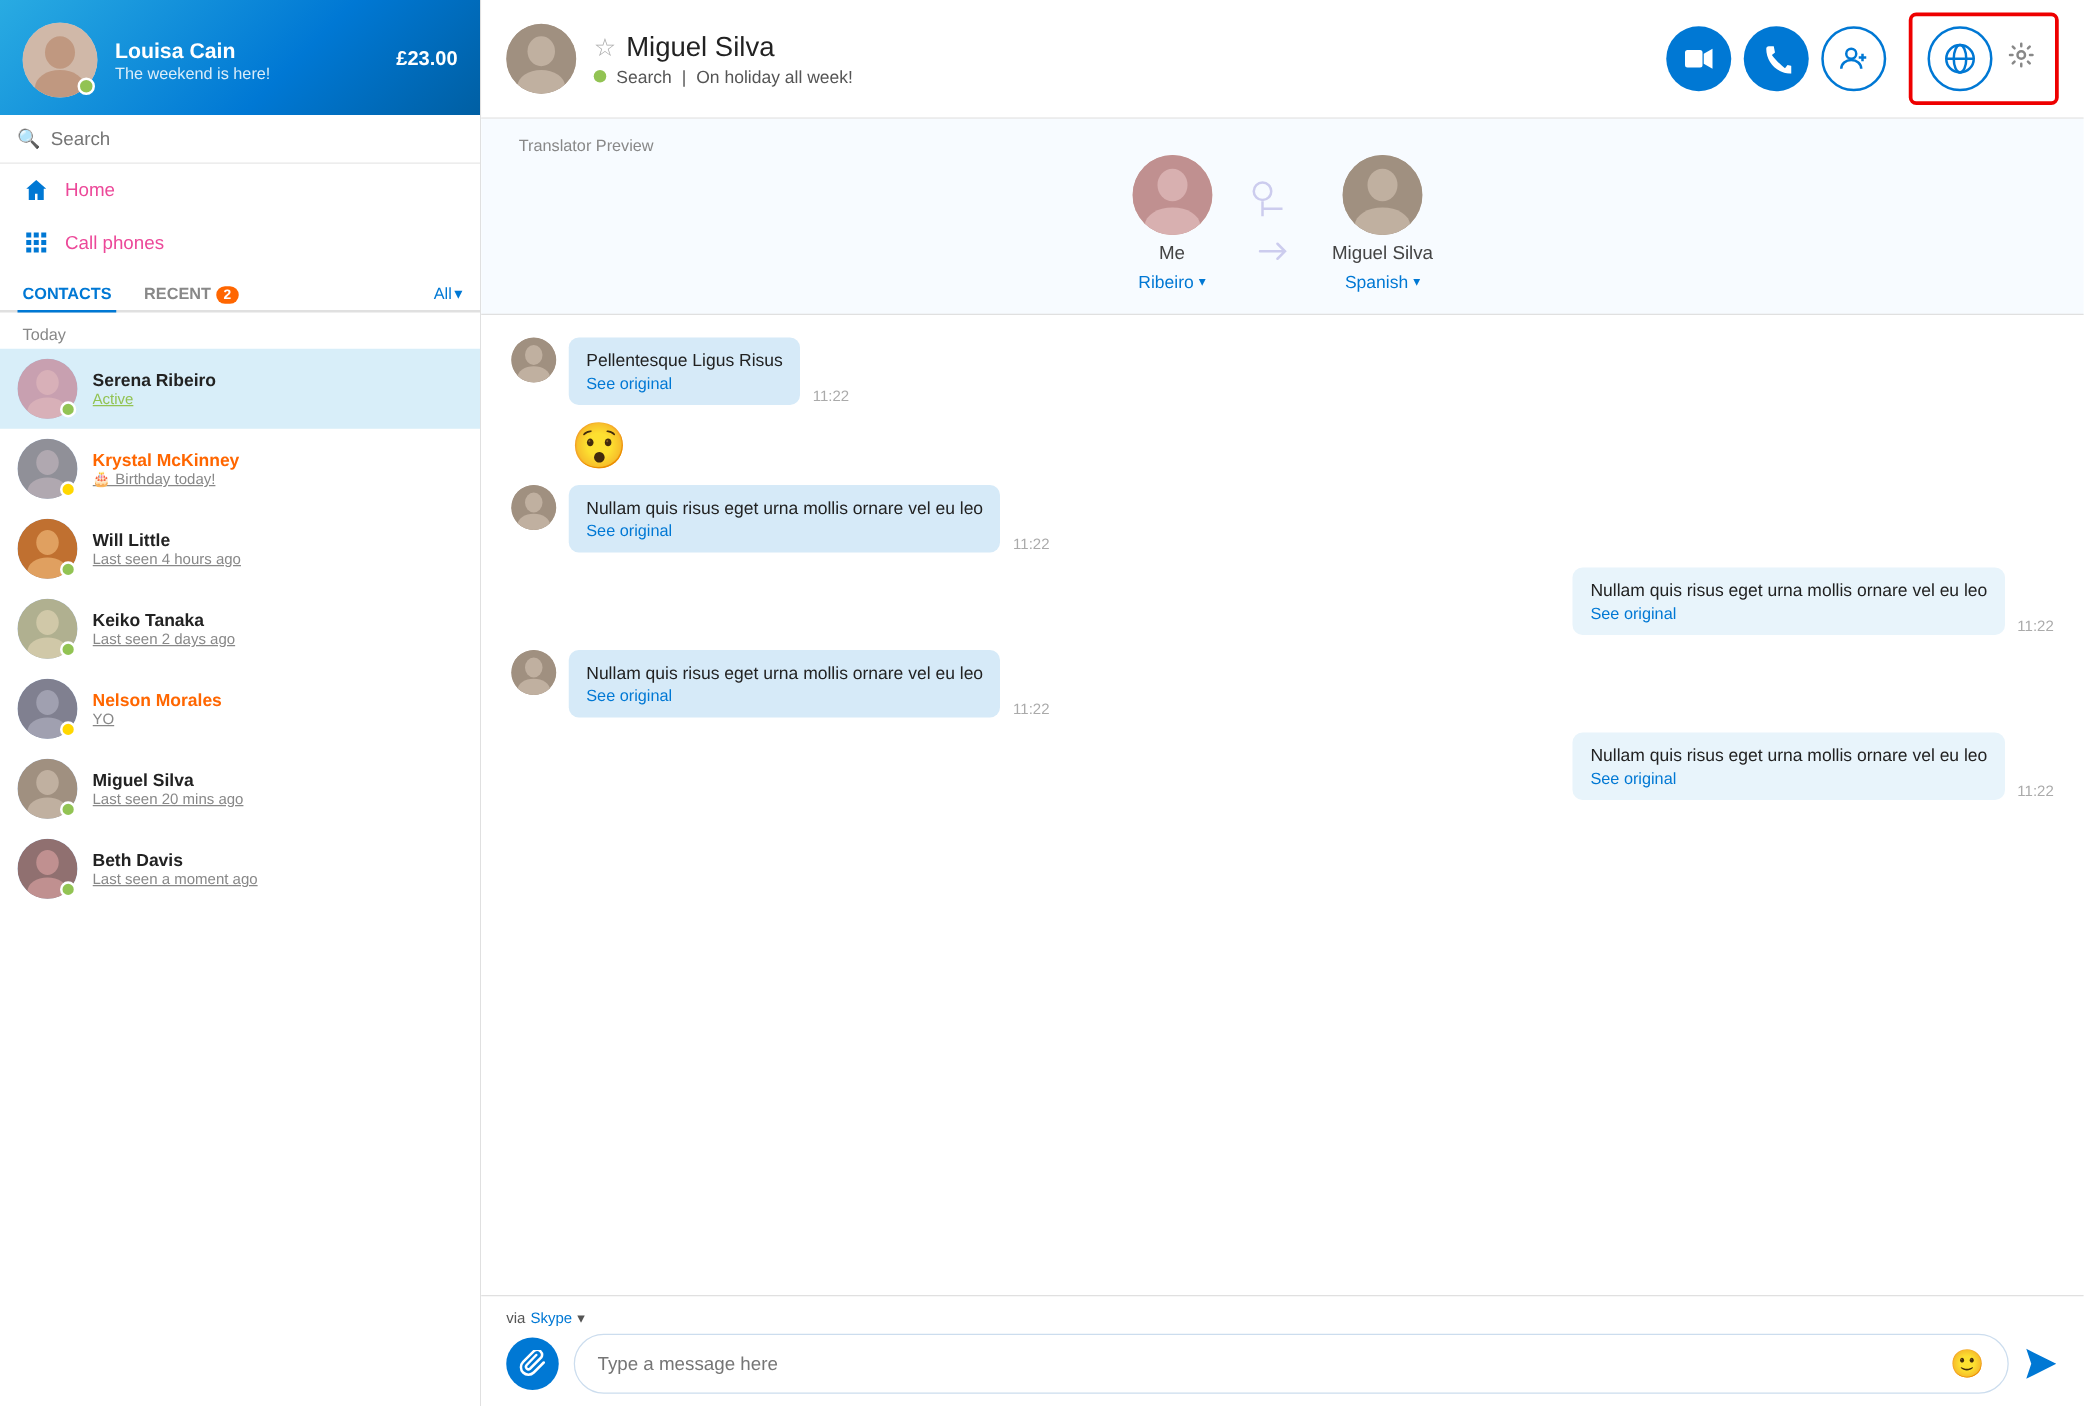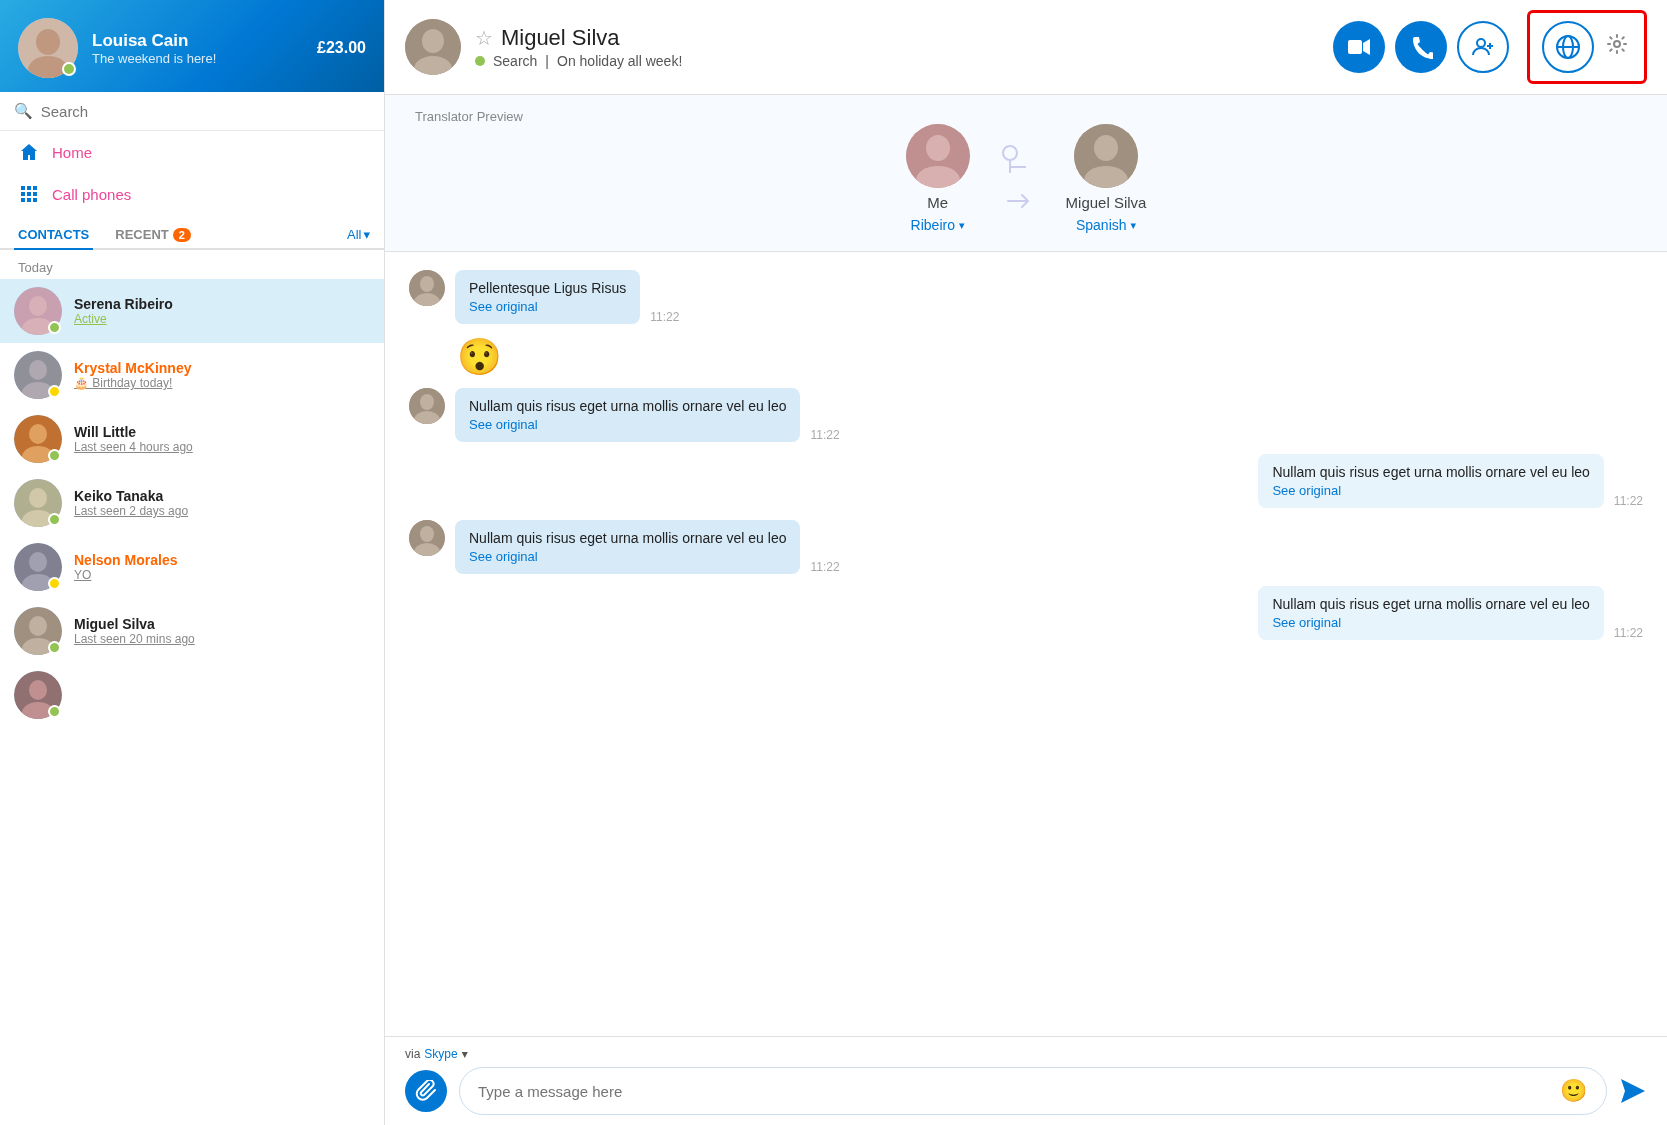--- a/index.html
+++ b/index.html
@@ -414,20 +414,24 @@
       <div class="contact-avatar">
         <div class="av av-beth">
           <svg viewBox="0 0 48 48" width="48" height="48">
               <circle cx="24" cy="24" r="24" fill="#907070"></circle>
               <ellipse cx="24" cy="19" rx="9" ry="10" fill="#c09090"></ellipse>
               <ellipse cx="24" cy="42" rx="16" ry="11" fill="#c09090"></ellipse>
             </svg>
         </div>
         <div class="sdot sdot-online"></div>
       </div>
+      <div class="contact-info">
+        <div class="contact-name">Beth Davis</div>
+        <div class="contact-status">Last seen a moment ago</div>
+      </div>
     </div>
 
   </div>
 </div>
 
 <div class="main-content">
 
   <div class="top-bar">
     <div class="contact-big-avatar av-miguel">
       <svg viewBox="0 0 56 56" width="56" height="56">

